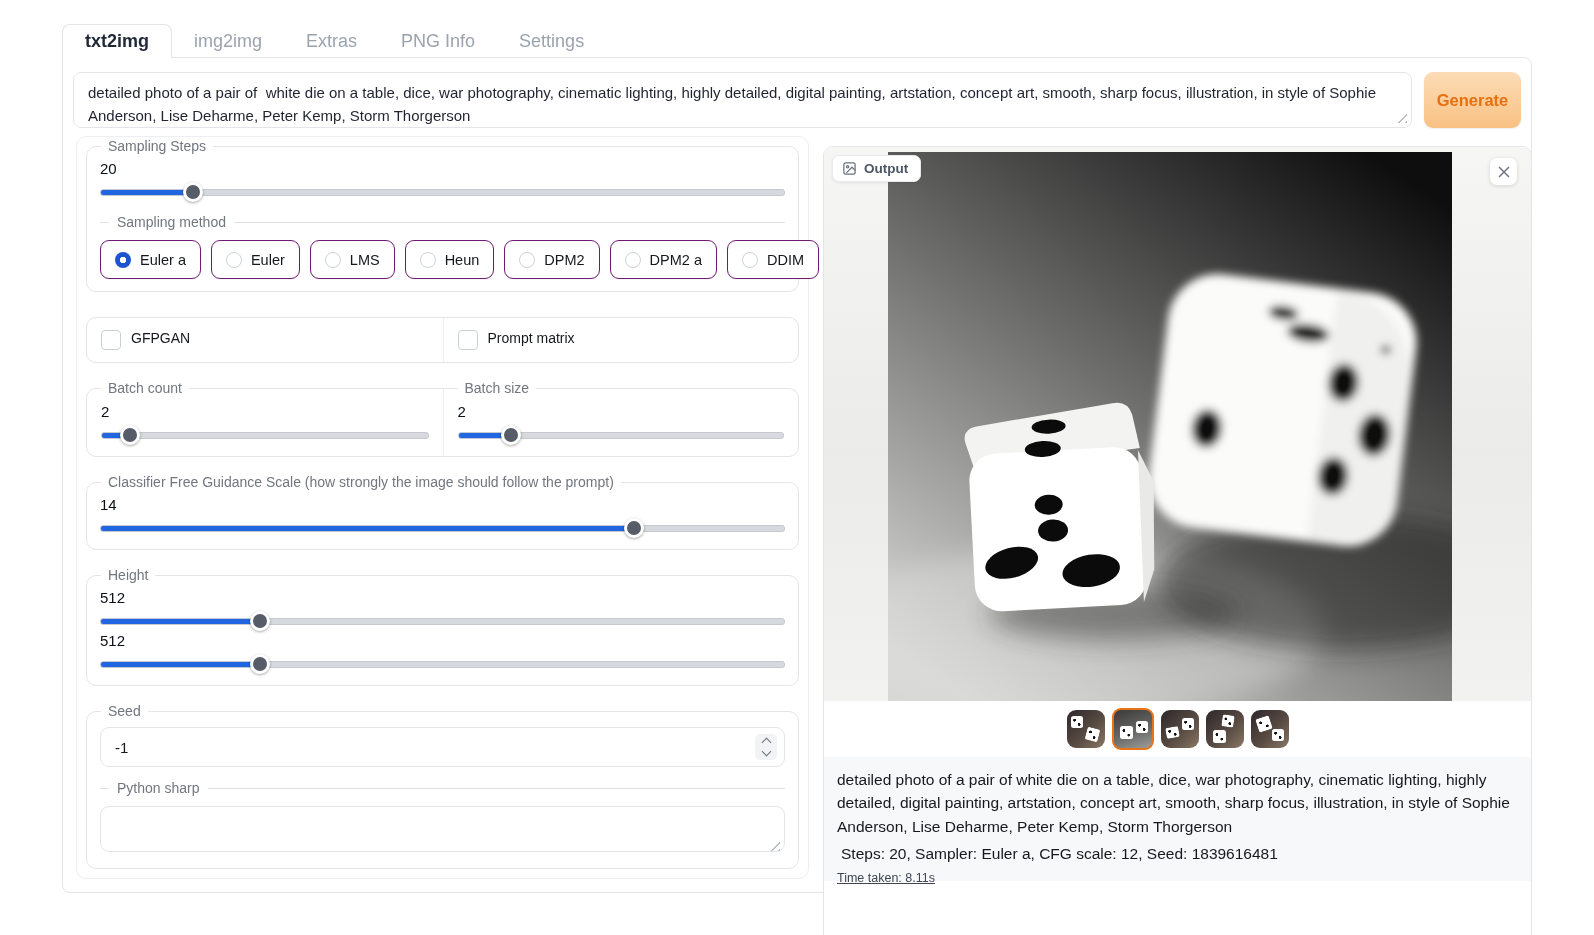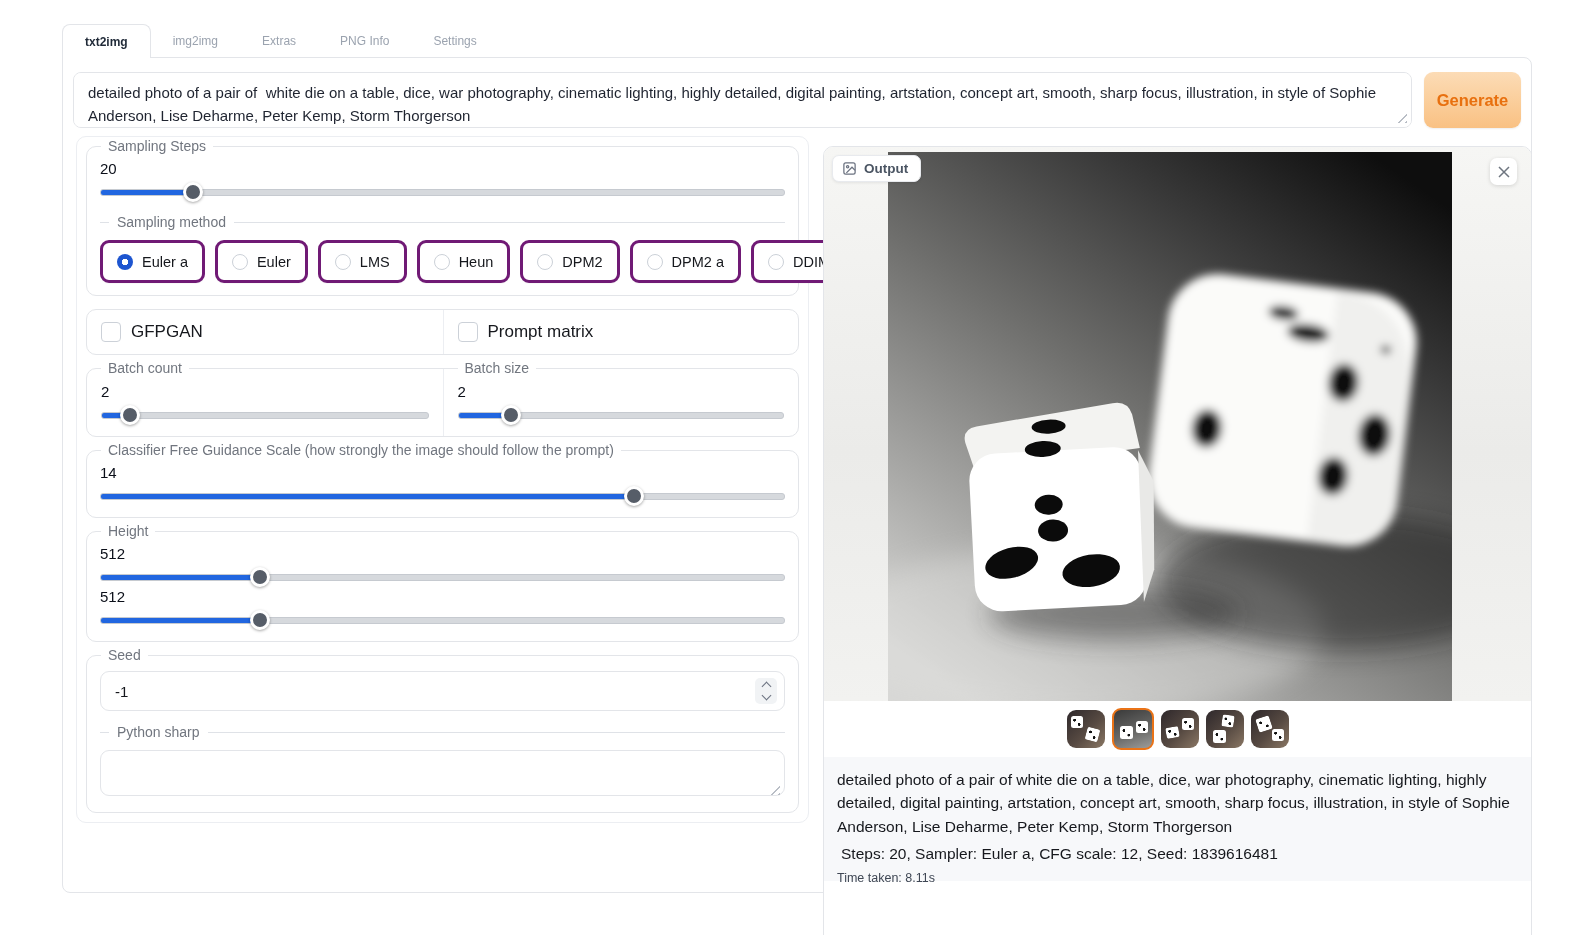--- a/index.html
+++ b/index.html
@@ -1,61 +1,61 @@
 <!DOCTYPE html>
 <html><head>
 <meta charset="utf-8">
 <style>
   html,body{margin:0;padding:0;background:#fff;width:1594px;height:935px;position:relative;overflow:hidden;
     font-family:"Liberation Sans","DejaVu Sans",sans-serif;color:#16181d;}
   
   .tabs{position:absolute;left:62px;top:24px;height:34px;display:flex;align-items:stretch;z-index:3;}
-  .tab{font-size:12px;color:#9ba3af;padding:0 22px;display:flex;align-items:center;cursor:pointer;}
+  .tab{font-size:18px;color:#9ba3af;padding:0 22px;display:flex;align-items:center;cursor:pointer;}
   .tab.active{background:#fff;border:1px solid #e3e5e9;border-bottom:none;border-radius:8px 8px 0 0;
     color:#1f2937;font-weight:700;}
   
   .app{position:absolute;left:62px;top:57px;width:1470px;height:836px;border:1px solid #e3e5e9;
     border-radius:0 8px 8px 8px;background:#fff;box-sizing:border-box;}
   
   .prompt-row{position:absolute;left:10px;top:14px;right:10px;height:56px;display:flex;gap:12px;}
   .prompt-box{flex:1;position:relative;}
   textarea.prompt{width:100%;height:56px;box-sizing:border-box;border:1px solid #e3e5e9;border-radius:8px;
     padding:9px 14px;font:15px/1.5 "Liberation Sans","DejaVu Sans",sans-serif;color:#1f2430;resize:none;outline:none;}
   .resize-handle{position:absolute;right:5px;bottom:5px;width:11px;height:11px;pointer-events:none;
     clip-path:polygon(100% 0,0 100%,100% 100%);
     background:repeating-linear-gradient(135deg,#b9bec6 0 1.5px,transparent 1.5px 4.5px);}
   .generate-btn{width:97px;height:56px;border:none;border-radius:9px;cursor:pointer;
     background:linear-gradient(180deg,#fcdcb6 0%,#f9c183 100%);color:#e8700f;font-size:16.5px;font-weight:700;
     font-family:inherit;box-shadow:0 1px 2px rgba(0,0,0,.07);}
   
   .left-wrap{position:absolute;left:13px;top:78px;width:733px;border:1px solid #eceef2;border-radius:10px;
     padding:9px;box-sizing:border-box;background:#fff;}
-  .grp{position:relative;border:1px solid #e3e5e9;border-radius:10px;padding:11px 13px 12px;margin-bottom:13px;background:#fff;}
+  .grp{position:relative;border:1px solid #e3e5e9;border-radius:10px;padding:11px 13px 12px;margin-bottom:25px;background:#fff;}
   .grp:last-child{margin-bottom:0;}
   .grp.nopad{padding:0;}
   .top-legend{position:absolute;top:-9px;left:14px;background:#fff;padding:0 7px;font-size:14px;color:#71767f;line-height:17px;white-space:nowrap;}
   .mid-legend{display:flex;align-items:center;font-size:14px;color:#71767f;margin:13px 0 10px;}
   .mid-legend::before{content:"";width:9px;height:1px;background:#dfe2e7;margin-right:8px;}
   .mid-legend::after{content:"";flex:1;height:1px;background:#dfe2e7;margin-left:8px;}
   .ctl-val{text-align:left;font-size:15px;color:#0b0f19;margin:2px 2px 4px 0;line-height:18px;}
   .slider{position:relative;height:19px;cursor:pointer;}
   .track{position:absolute;left:0;right:0;top:7px;height:5px;border-radius:3px;background:#d6d9dd;border:1px solid #c6cad0;overflow:hidden;}
   .fill{height:100%;background:#2166e0;}
   .sthumb{position:absolute;top:0;width:20px;height:20px;border-radius:50%;background:#565d68;border:3px solid #fff;
     box-sizing:border-box;box-shadow:0 1px 3px rgba(0,0,0,.35);transform:translateX(-50%);}
   .radio-row{display:flex;gap:10px;}
-  .pill{display:flex;align-items:center;gap:9px;border:3px solid #701a75;border-radius:9px;padding:0 14px;height:37px;
+  .pill{display:flex;align-items:center;gap:9px;border:1px solid #701a75;border-radius:9px;padding:0 14px;height:37px;
     background:#fff;cursor:pointer;box-shadow:0 1px 1px rgba(0,0,0,.03);}
   .rdo{width:16px;height:16px;border-radius:50%;border:1px solid #ccd1d8;background:#fff;box-sizing:border-box;flex:none;}
   .rdo.on{border:none;background:radial-gradient(circle,#fff 0 3px,#1d55d0 3.2px);}
   .pill .lbl{font-size:14.5px;color:#16181d;white-space:nowrap;}
   .split{display:grid;grid-template-columns:1fr 1fr;}
   .split .col{padding:12px 14px;position:relative;}
   .split .col+.col{border-left:1px solid #eceef2;}
-  .chk{display:flex;gap:10px;font-size:17px;color:#16181d;cursor:pointer;}
+  .chk{display:flex;gap:10px;font-size:14px;color:#16181d;cursor:pointer;}
   .cbx{width:18px;height:18px;border:1px solid #ccd1d8;border-radius:4px;background:#fff;flex:none;}
   .seed-wrap{position:relative;margin-top:4px;}
   input.seed{width:100%;box-sizing:border-box;height:40px;border:1px solid #e3e5e9;border-radius:9px;
     padding:0 40px 0 14px;font:15px "Liberation Sans","DejaVu Sans",sans-serif;color:#16181d;outline:none;}
   .spinner{position:absolute;right:8px;top:7px;width:22px;height:26px;border-radius:5px;background:#f1f3f5;
     display:flex;flex-direction:column;align-items:center;justify-content:center;cursor:pointer;}
   .chev{width:6px;height:6px;border-right:1.4px solid #6b7280;border-bottom:1.4px solid #6b7280;}
   .chev.up{transform:rotate(-135deg);margin-bottom:1px;}
   .chev.down{transform:rotate(45deg);margin-top:1px;}
   .py-wrap{position:relative;margin-top:4px;}
@@ -75,21 +75,21 @@
   .thumb{width:38px;height:38px;border-radius:9px;position:relative;overflow:hidden;cursor:pointer;flex:none;
     background:linear-gradient(135deg,#2e282b,#574a42 55%,#8a7764);}
   .thumb.sel{width:42px;height:42px;border:2px solid #ea7317;box-sizing:border-box;
     background:linear-gradient(160deg,#3a3a3a,#6b6b69 60%,#9d9d9b);}
   .mini{position:absolute;background-color:#fff;border-radius:2.5px;
     background-image:radial-gradient(circle at 30% 35%,#111 1.2px,transparent 1.6px),
                      radial-gradient(circle at 68% 70%,#111 1.2px,transparent 1.6px);}
   .caption{height:124px;background:#f7f8fa;padding:11px 13px;box-sizing:border-box;
     font-size:15.5px;line-height:1.5;color:#16181d;}
   .caption .params{margin:4px;}
-  .time{font-size:12.5px;color:#3f4754;margin-top:3px;}
+  .time{font-size:12.5px;color:#3f4754;margin-top:3px;text-decoration:underline;}
 </style>
 </head>
 <body>
 
 <div class="tabs">
   <div class="tab active">txt2img</div>
   <div class="tab">img2img</div>
   <div class="tab">Extras</div>
   <div class="tab">PNG Info</div>
   <div class="tab">Settings</div>

